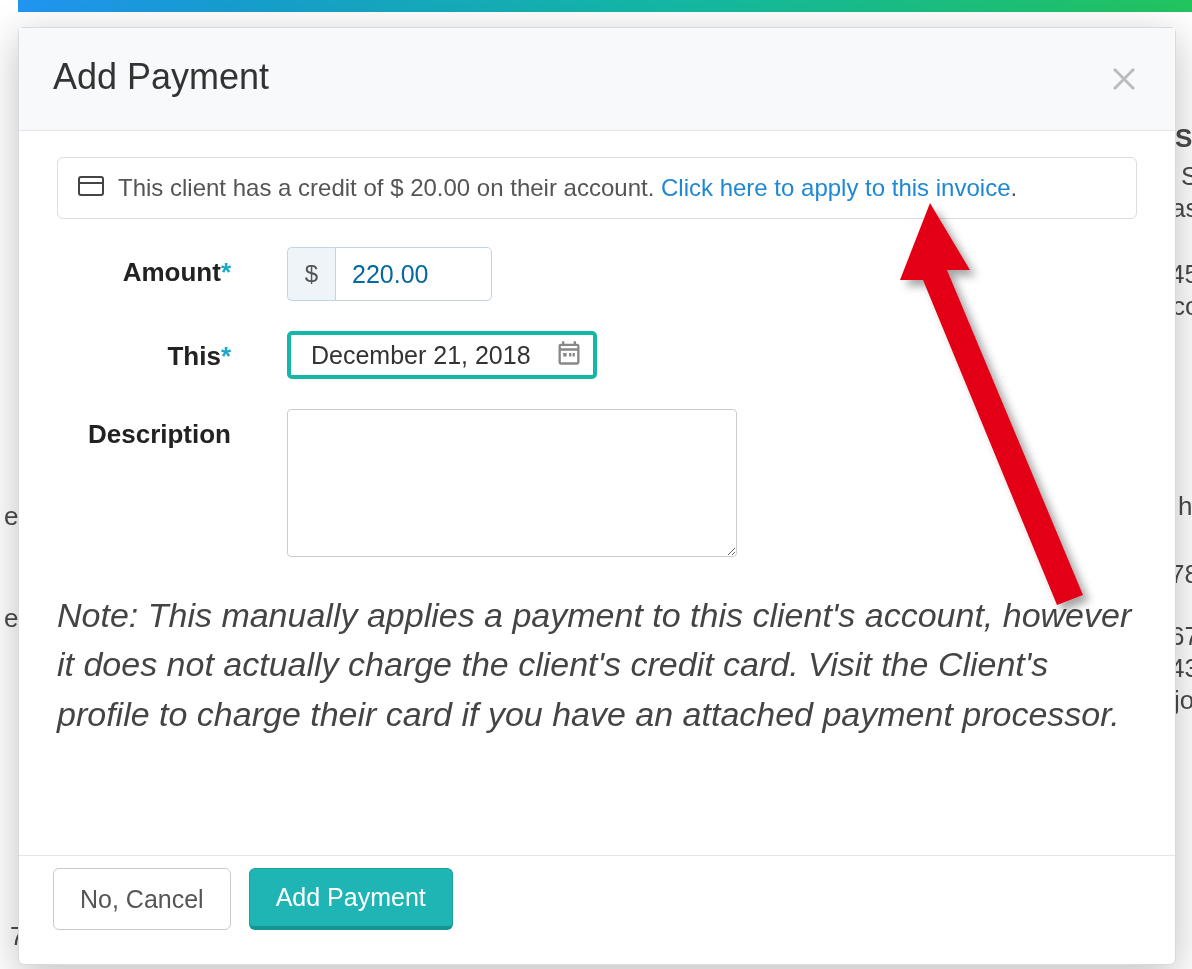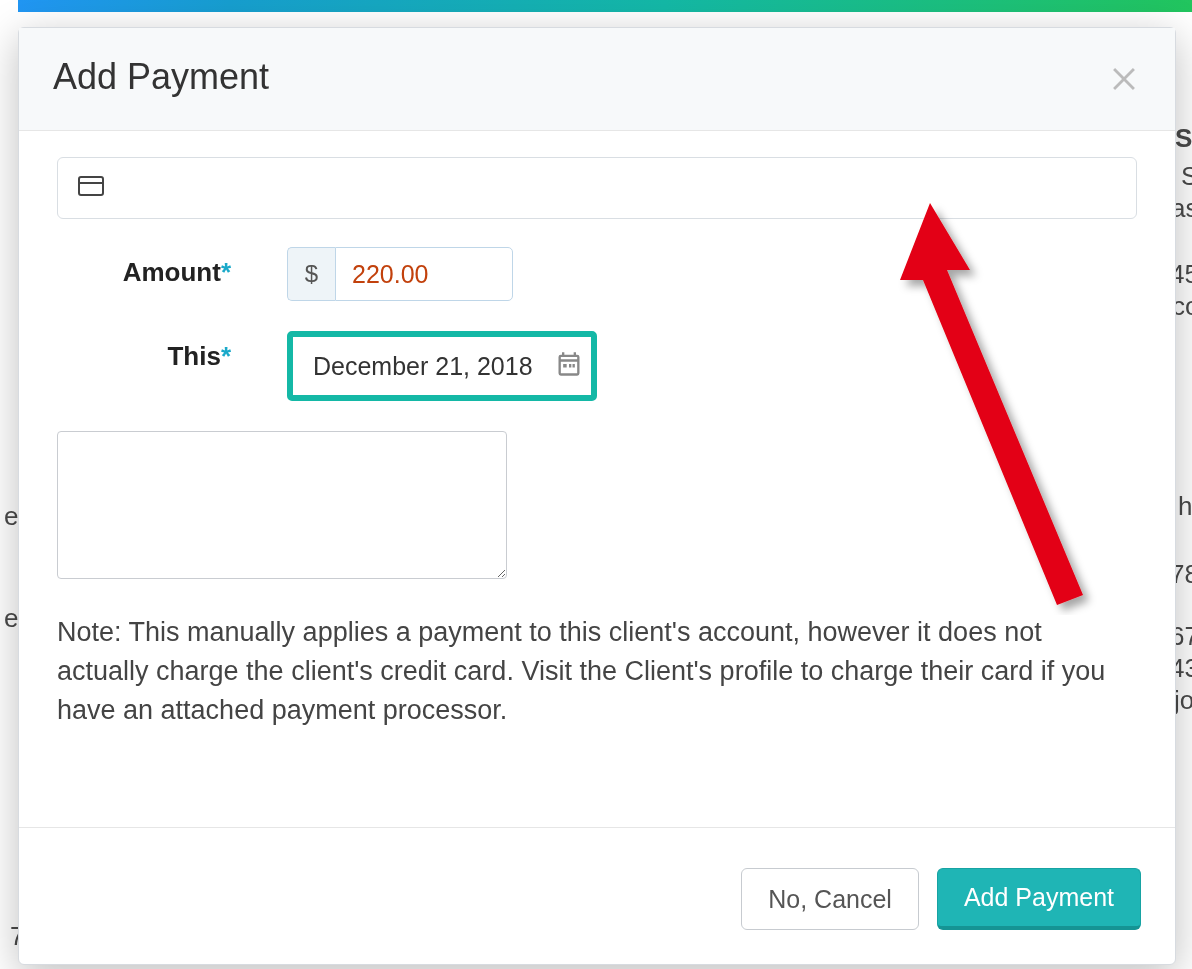--- a/index.html
+++ b/index.html
@@ -9,43 +9,43 @@
   .bg-frag{position:absolute;color:#4a4a4a;font-size:26px;line-height:32px;}
   
   .top-bar{position:absolute;left:18px;right:0;top:0;height:12px;background:linear-gradient(90deg,#2196f3 0%,#179ecf 18%,#14b8a6 55%,#22c55e 100%);}
   
   .modal{position:absolute;left:18px;top:27px;width:1158px;height:938px;background:#fff;border:1px solid #d7dbe0;border-radius:6px;box-shadow:0 10px 40px rgba(0,0,0,.25);display:flex;flex-direction:column;}
   .modal-header{padding:28px 34px 32px 34px;border-bottom:1px solid #e6e6e6;background:#f7f9fa;display:flex;align-items:center;justify-content:space-between;}
   .modal-title{font-size:36px;font-weight:400;color:#333;}
   .close-btn{cursor:pointer;color:#bbb;line-height:0;}
   .close-btn svg{width:34px;height:34px;}
   .modal-body{flex:1;padding:26px 38px 10px 38px;overflow:auto;}
-  .modal-footer{border-top:1px solid #e6e6e6;padding:40px 34px 34px 34px;display:flex;justify-content:flex-end;gap:18px;}
+  .modal-footer{border-top:1px solid #e6e6e6;padding:12px 34px 34px 34px;display:flex;justify-content:flex-start;gap:18px;}
   
   .credit-box{border:1px solid #d9dee3;border-radius:6px;padding:16px 20px;display:flex;align-items:center;gap:14px;color:#555;font-size:24px;margin-bottom:28px;}
   .credit-box .link{color:#1e88d4;cursor:pointer;}
   .card-icon-svg{width:26px;height:20px;flex:0 0 auto;color:#444;}
   
   .form-row{display:flex;align-items:flex-start;margin-bottom:30px;}
   .form-label{width:230px;text-align:right;padding-right:56px;font-size:26px;color:#222;font-weight:700;padding-top:10px;}
   .req{color:#1aa9c9;font-weight:700;}
   .form-field{flex:1;}
   
   .input-group{display:inline-flex;height:54px;}
   .ig-addon{width:48px;border:1px solid #bfd6e8;border-right:none;background:#eef4f8;color:#555;font-size:24px;display:flex;align-items:center;justify-content:center;border-radius:5px 0 0 5px;}
-  .ig-input{width:178px;border:1px solid #bfd6e8;background:#fff;font-size:25px;color:#c2410c;padding:0 16px;border-radius:0 5px 5px 0;outline:none;}
+  .ig-input{width:157px;border:1px solid #bfd6e8;background:#fff;font-size:25px;color:#0369a1;padding:0 16px;border-radius:0 5px 5px 0;outline:none;}
   
   .date-wrap{position:relative;display:inline-block;}
-  .date-input{width:310px;height:70px;border:6px solid #14b8a6;border-radius:5px;font-size:25px;color:#333;padding:0 50px 0 20px;outline:none;background:#fff;}
+  .date-input{width:310px;height:48px;border:4px solid #14b8a6;border-radius:5px;font-size:25px;color:#333;padding:0 50px 0 20px;outline:none;background:#fff;}
   .cal-icon{position:absolute;right:14px;top:50%;transform:translateY(-50%);color:#888;}
   .cal-icon svg{width:28px;height:28px;}
   
   .desc-ta{width:450px;height:148px;border:1px solid #c9ccd1;border-radius:4px;resize:both;font-size:22px;padding:12px;outline:none;font-family:inherit;}
   
-  .note-text{font-size:27px;color:#444;line-height:1.45;margin-top:20px;}
+  .note-text{font-style:italic;font-size:34px;color:#444;line-height:1.45;margin-top:20px;}
   
   .btn{height:62px;padding:0 26px;font-size:25px;border-radius:6px;cursor:pointer;display:inline-flex;align-items:center;}
   .btn-cancel{background:#fff;color:#555;border:1px solid #c7cbd0;}
   .btn-primary{background:#1fb5b5;color:#fff;border:1px solid #17a3a3;border-bottom:4px solid #159494;}
   
   .arrow-svg{position:absolute;left:875px;top:195px;width:230px;height:420px;pointer-events:none;}
 </style>
 </head>
 <body>
 
@@ -80,20 +80,23 @@
     </div>
 
     <div class="modal-body">
       <div class="credit-box">
         <span>
           <svg class="card-icon-svg" viewBox="0 0 26 20" fill="none" stroke="currentColor" stroke-width="2">
             <rect x="1" y="1" width="24" height="18" rx="2"></rect>
               <line x1="1" y1="7" x2="25" y2="7"></line>
           </svg>
         </span>
+        <span>
+          <span>This client has a credit of </span><span>$ 20.00</span><span> on their account. </span><span class="link">Click here to apply to this invoice</span><span>.</span>
+        </span>
       </div>
 
       <div class="form-row">
         <div class="form-label">
           <span>Amount</span><span class="req">*</span>
         </div>
         <div class="form-field">
           <div class="input-group">
             <div class="ig-addon">$</div>
             <input class="ig-input" type="text" value="220.00" style="">
@@ -111,20 +114,21 @@
             <span class="cal-icon">
               <svg viewBox="0 0 24 24" fill="currentColor">
                   <path d="M19 4h-1V2h-2v2H8V2H6v2H5a2 2 0 0 0-2 2v14a2 2 0 0 0 2 2h14a2 2 0 0 0 2-2V6a2 2 0 0 0-2-2m0 16H5V10h14zM5 8V6h14v2zm2 4h3v3H7zm5 0h3v3h-3zm5 0h-3v3h3z"></path>
                 </svg>
             </span>
           </div>
         </div>
       </div>
 
       <div class="form-row">
+        <div class="form-label">Description</div>
         <div class="form-field">
           <textarea class="desc-ta" style=""></textarea>
         </div>
       </div>
 
       <div class="note-text">Note: This manually applies a payment to this client's account, however it does not actually charge the client's credit card. Visit the Client's profile to charge their card if you have an attached payment processor.</div>
     </div>
 
     <div class="modal-footer">
       <button class="btn btn-cancel">No, Cancel</button>

